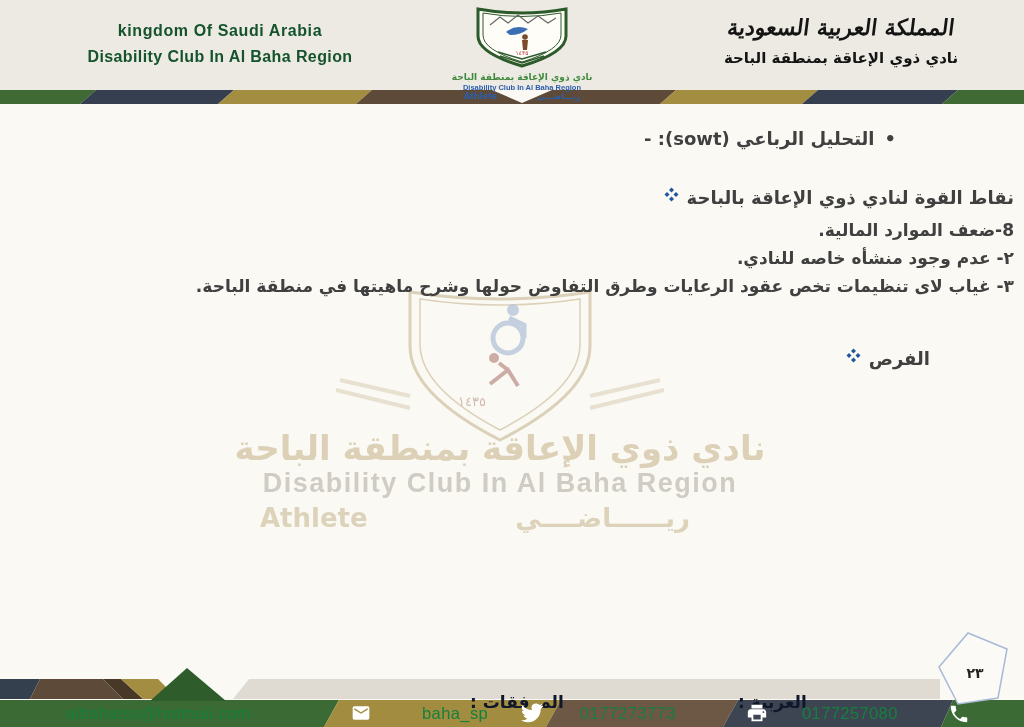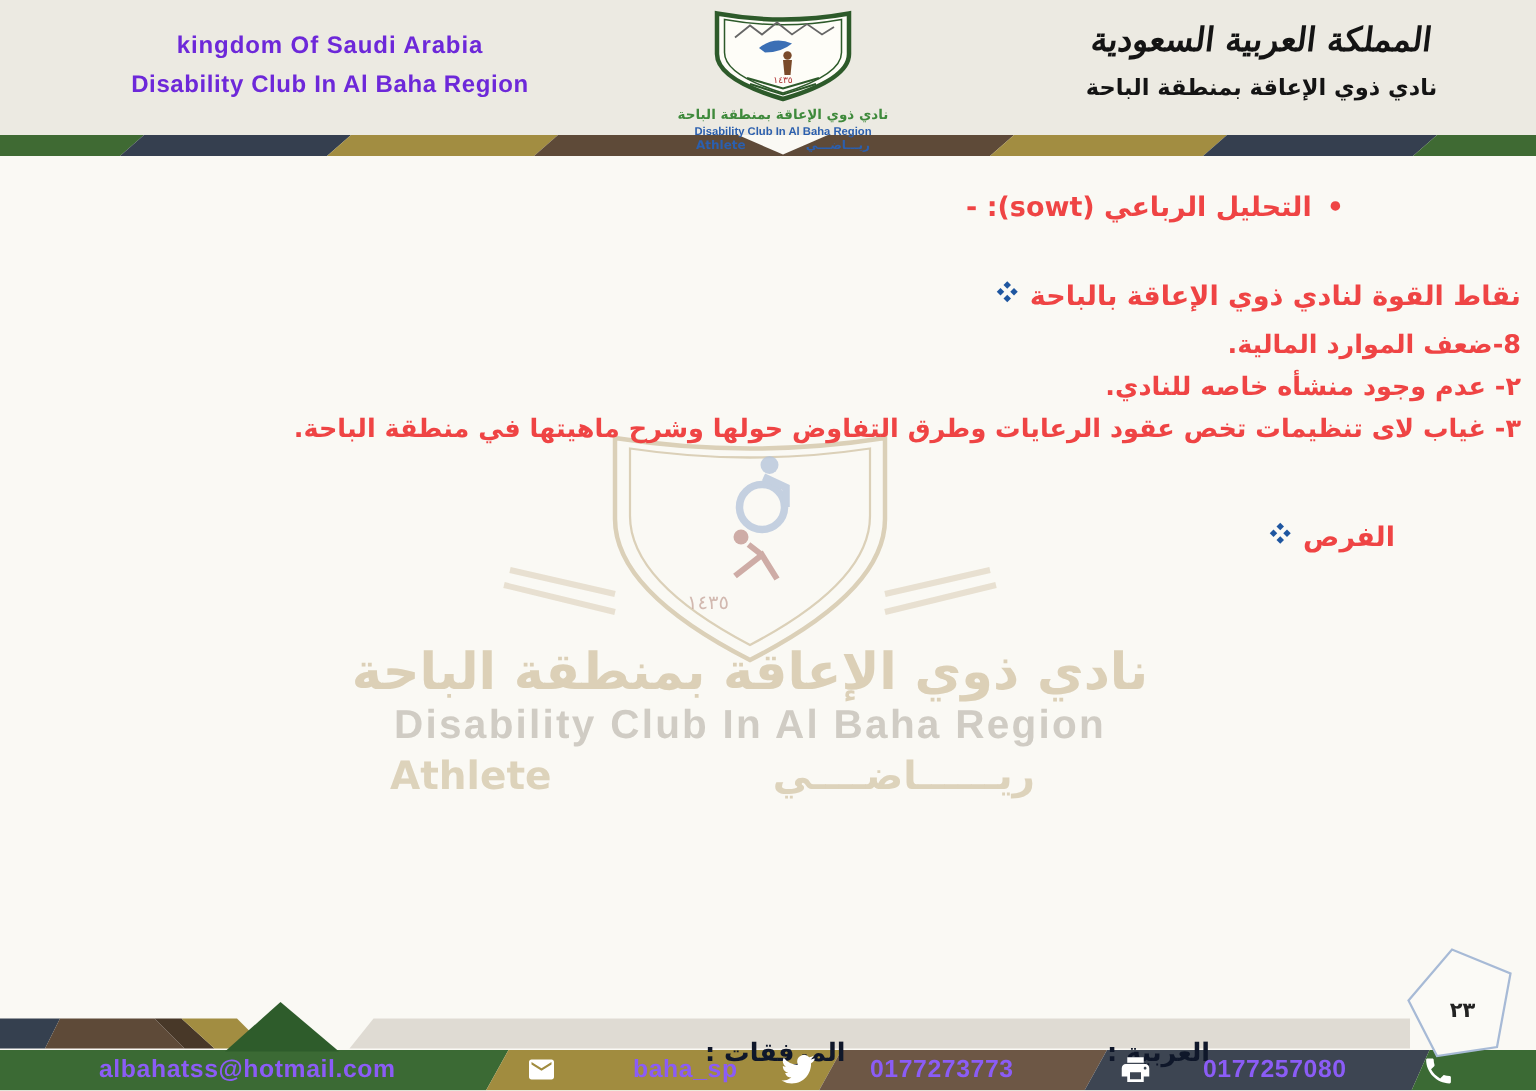--- a/index.html
+++ b/index.html
@@ -2,21 +2,21 @@
 <html lang="ar"><head>
 <meta charset="utf-8">
 <style>
   *{margin:0;padding:0;box-sizing:border-box}
   html,body{width:1024px;height:727px}
   body{position:relative;overflow:hidden;background:#f3f1ea;font-family:"DejaVu Sans",sans-serif}
   .page{position:absolute;inset:0;background:#faf9f4}
 
   
   .hdr{position:absolute;top:0;left:0;width:1024px;height:90px;background:#eceae2}
-  .hdr-left{position:absolute;left:40px;top:22px;width:360px;text-align:center;color:#6d28d9;
+  .hdr-left{position:absolute;left:40px;top:22px;width:360px;text-align:center;color:#14532d;
             font-family:"Liberation Sans",sans-serif;font-weight:bold}
   .hdr-left .l1{font-size:16px;letter-spacing:.6px}
   .hdr-left .l2{font-size:16px;margin-top:8px;letter-spacing:.4px}
   .hdr-right{position:absolute;left:703px;top:14px;width:276px;text-align:center;color:#141414}
   .callig{font-size:22px;font-weight:bold;font-family:"DejaVu Serif",serif;transform:skewX(-7deg)}
   .hdr-right .club{font-size:15px;font-weight:bold;margin-top:9px}
 
   .logo{position:absolute;left:438px;top:4px;width:168px;text-align:center;z-index:6}
   .logo-ar{font-size:9px;font-weight:bold;color:#3f8a3c;line-height:11px}
   .logo-en{font-size:7.5px;font-weight:bold;color:#2b5fae;font-family:"Liberation Sans",sans-serif;line-height:9px}
@@ -26,38 +26,38 @@
 
   
   .wm{position:absolute;top:282px;left:140px;width:720px;text-align:center;z-index:1;pointer-events:none}
   .wm svg{display:block;margin:0 auto}
   .wm-ar{font-size:34px;font-weight:bold;color:#d2c3a3;opacity:.75;margin-top:-22px;white-space:nowrap}
   .wm-en{font-size:27px;font-weight:bold;color:#c9c5bc;opacity:.85;font-family:"Liberation Sans",sans-serif;letter-spacing:1.5px;white-space:nowrap}
   .wm-ath{margin:4px auto 0;width:430px;display:flex;justify-content:space-between;direction:ltr;
           font-size:26px;font-weight:bold;color:#d2c3a3;opacity:.7;transform:translateX(-25px)}
 
   
-  .content{position:absolute;top:116px;right:10px;left:10px;direction:rtl;color:#ef4444;font-weight:bold;z-index:3}
+  .content{position:absolute;top:116px;right:10px;left:10px;direction:rtl;color:#404040;font-weight:bold;z-index:3}
   .doc-title{margin:12px 118px 0 0;font-size:18px;white-space:nowrap}
   .doc-title .dot{margin-left:10px}
   .sec-head{display:flex;align-items:flex-start;gap:8px;font-size:18px;white-space:nowrap}
   .sec-head svg{flex:0 0 auto}
   .sec-items{margin-top:8px}
   .sec-items .it{font-size:17px;line-height:28px;white-space:nowrap}
   .sec0 .sec-head{margin-top:38px}
   .sec1 .sec-head{margin-top:56px}
   .sec2 .sec-head{margin-top:48px;margin-right:84px}
 
   
   .footer-svg{position:absolute;top:668px;left:0;display:block}
   .strip-label{position:absolute;top:692px;font-size:17px;font-weight:bold;color:#0f172a;direction:rtl;z-index:5}
   .lbl-attach{left:470px}
   .lbl-date{left:738px}
-  .bar-items{position:absolute;top:700px;left:0;width:1024px;height:27px;color:#8b5cf6;z-index:6;
-             font-family:"Liberation Sans",sans-serif;font-weight:bold}
+  .bar-items{position:absolute;top:700px;left:0;width:1024px;height:27px;color:#15803d;z-index:6;
+             font-family:"Liberation Sans",sans-serif;font-weight:normal}
   .bar-items .txt{position:absolute;top:4px;font-size:16.5px;letter-spacing:.4px;white-space:nowrap}
   .email{left:66px}
   .handle{left:422px}
   .phone{left:580px;letter-spacing:1.5px}
   .fax{left:802px;letter-spacing:1.5px}
   .bar-ic{position:absolute;top:3px}
   .ic-mail{left:348px}
   .ic-tw{left:520px}
   .ic-fax{left:744px;top:2px}
   .ic-ph{left:948px}

